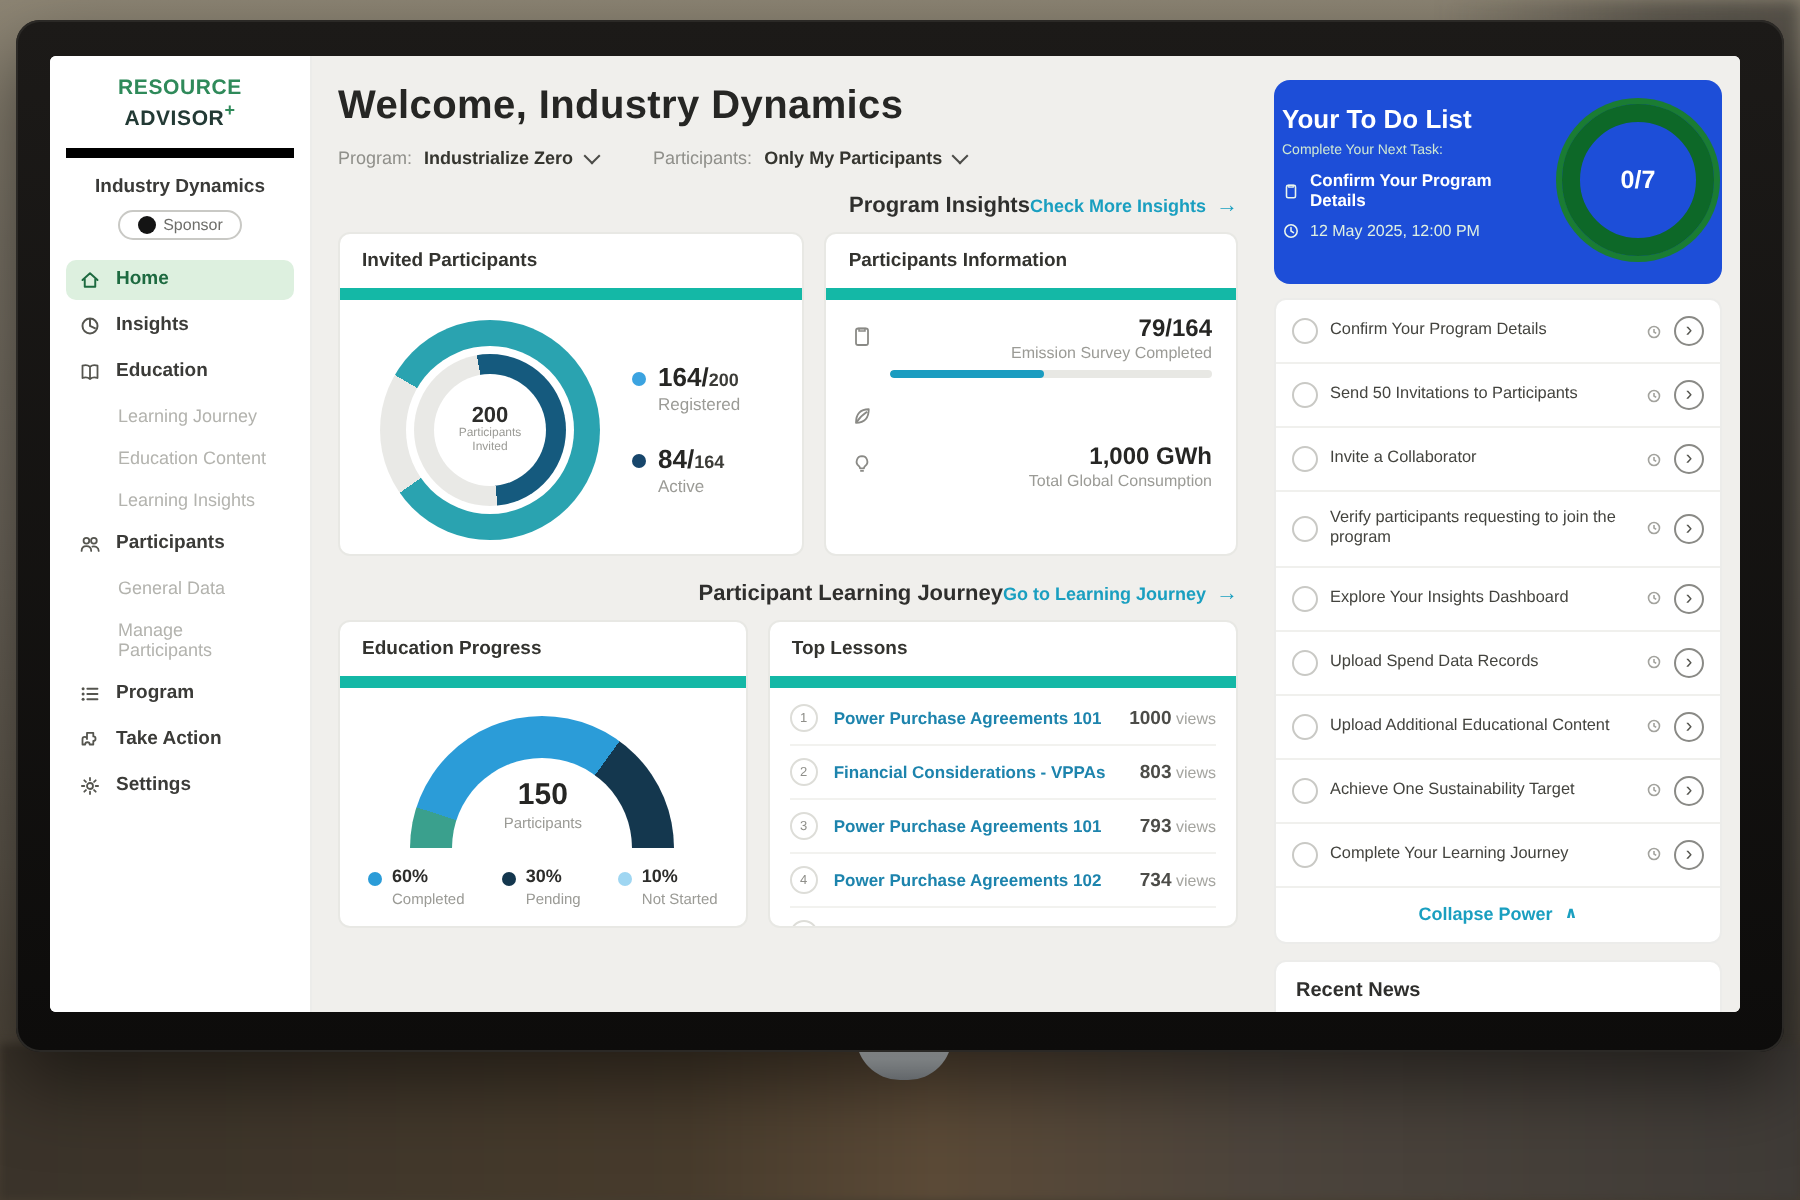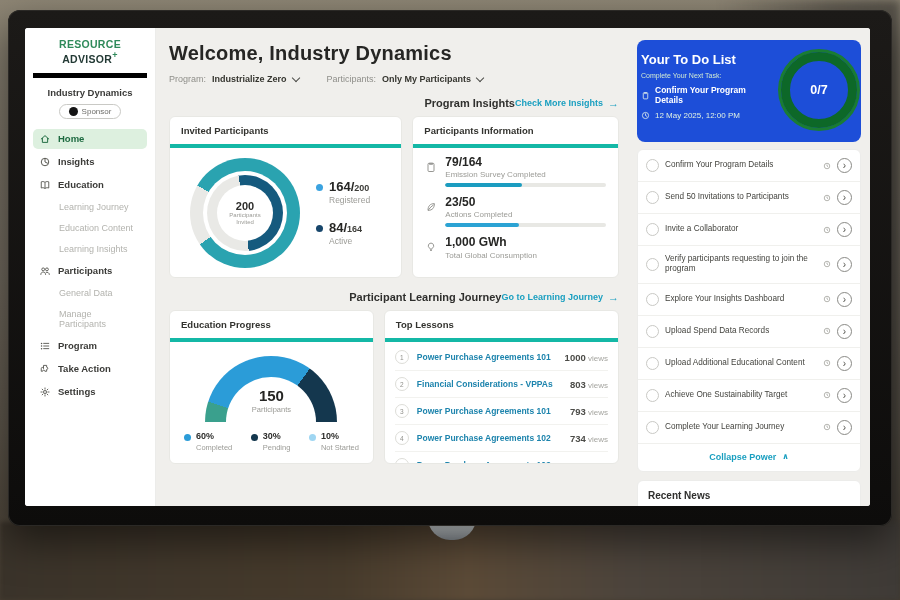--- a/index.html
+++ b/index.html
@@ -46,42 +46,42 @@
   .f-label{color:#8f8f8a;}
   .f-value{background:none;border:none;font-family:inherit;font-size:9px;font-weight:bold;color:#35352f;
       display:flex;align-items:center;gap:6px;cursor:pointer;padding:0;margin-right:22px;}
   .chev{width:5px;height:5px;border-right:1.5px solid #4c4c48;border-bottom:1.5px solid #4c4c48;
       transform:rotate(45deg);display:inline-block;margin-top:-3px;}
   .sec-row{display:flex;align-items:center;justify-content:flex-end;margin:0 0 7px;}
   .sec-row h2{margin:0;font-size:11px;color:#2f2f2d;}
   .link{font-size:9px;font-weight:bold;color:#1a9fc0;text-decoration:none;cursor:pointer;display:flex;gap:5px;align-items:center;}
   .cards{display:flex;gap:10px;margin-bottom:13px;}
   .card{background:#fff;border:1px solid #e8e8e4;border-radius:6px;overflow:hidden;}
-  .card-h{padding:8px 11px;border-bottom:4px solid #14b8a6;font-size:9.5px;font-weight:bold;color:#33332f;}
+  .card-h{padding:8px 11px;border-bottom:6px solid #14b8a6;font-size:9.5px;font-weight:bold;color:#33332f;}
   .card.invited{flex:1.13;height:160px;} .card.info{flex:1;height:160px;}
   .card.edu{flex:.87;height:152px;} .card.lessons{flex:1;height:152px;}
   
   .invited-body{display:flex;align-items:center;gap:16px;padding:10px 12px;}
   .donut{position:relative;width:110px;height:110px;margin-left:8px;}
   .donut>div{position:absolute;border-radius:50%;}
   .d-outer{inset:0;}
   .d-cover1{inset:13px;background:#fff;}
   .d-inner{inset:17px;}
   .d-cover2{inset:27px;background:#fff;display:flex;flex-direction:column;align-items:center;justify-content:center;text-align:center;}
   .d-num{font-size:11px;font-weight:bold;color:#2d2d2b;}
   .d-lab{font-size:6px;color:#9b9b96;line-height:1.25;width:44px;}
   .legend-col{display:flex;flex-direction:column;gap:16px;}
   .leg{display:flex;gap:6px;align-items:flex-start;}
   .dot{width:7px;height:7px;border-radius:50%;margin-top:4px;}
   .dot-reg{background:#3ba3e0;} .dot-act{background:#17466b;}
   .leg-val{font-size:13px;font-weight:bold;color:#262624;line-height:1;}
   .leg-sub{font-size:9px;font-weight:bold;color:#3c3c38;}
   .leg-lab{font-size:8.5px;color:#9b9b96;margin-top:2px;}
   
-  .info-body{padding:8px 12px 0;display:flex;flex-direction:column;gap:9px;}
+  .info-body{padding:8px 12px 0;display:flex;flex-direction:column;gap:9px;text-align:right;}
   .stat{display:flex;gap:8px;}
   .stat-icon{width:12px;height:12px;color:#8a8a86;margin-top:3px;}
   .stat-icon svg{width:12px;height:12px;}
   .stat-body{flex:1;}
   .stat-val{font-size:12px;font-weight:bold;color:#262624;line-height:1.1;}
   .stat-lab{font-size:8px;color:#9b9b96;margin:1px 0 4px;}
   .bar{height:4px;border-radius:2px;background:#e8e8e4;overflow:hidden;}
   .bar i{display:block;height:100%;border-radius:2px;}
   .bar-1 i{background:#1b9cc0;} .bar-2 i{background:#2ba3d4;}
   
@@ -301,27 +301,20 @@
                   <div class="stat-lab">Emission Survey Completed</div>
                   <div class="bar bar-1">
                       <i style="width: 48%;"></i>
                     </div>
                 </div>
               </div>
               <div class="stat">
                 <span class="stat-icon"><svg viewBox="0 0 16 16">
                       <path d="M12.5 3.5 C7 3.5 4 6.5 4 12.5 C10 12.5 12.5 9 12.5 3.5 Z M4.6 11.8 C6.4 9 9 6.8 11.4 5.2" fill="none" stroke="currentColor" stroke-width="1.2" stroke-linejoin="round"></path>
                     </svg></span>
-                <div class="stat-body">
-                  <div class="stat-val">23/50</div>
-                  <div class="stat-lab">Actions Completed</div>
-                  <div class="bar bar-2">
-                      <i style="width: 46%;"></i>
-                    </div>
-                </div>
               </div>
               <div class="stat">
                 <span class="stat-icon"><svg viewBox="0 0 16 16">
                       <path d="M8 2.8 A3.6 3.6 0 0 1 10.1 9.3 C9.6 9.7 9.3 10.3 9.3 10.9 H6.7 C6.7 10.3 6.4 9.7 5.9 9.3 A3.6 3.6 0 0 1 8 2.8 Z M6.8 12.6 H9.2" fill="none" stroke="currentColor" stroke-width="1.2" stroke-linejoin="round"></path>
                     </svg></span>
                 <div class="stat-body">
                   <div class="stat-val">1,000 GWh</div>
                   <div class="stat-lab">Total Global Consumption</div>
                 </div>
               </div>

